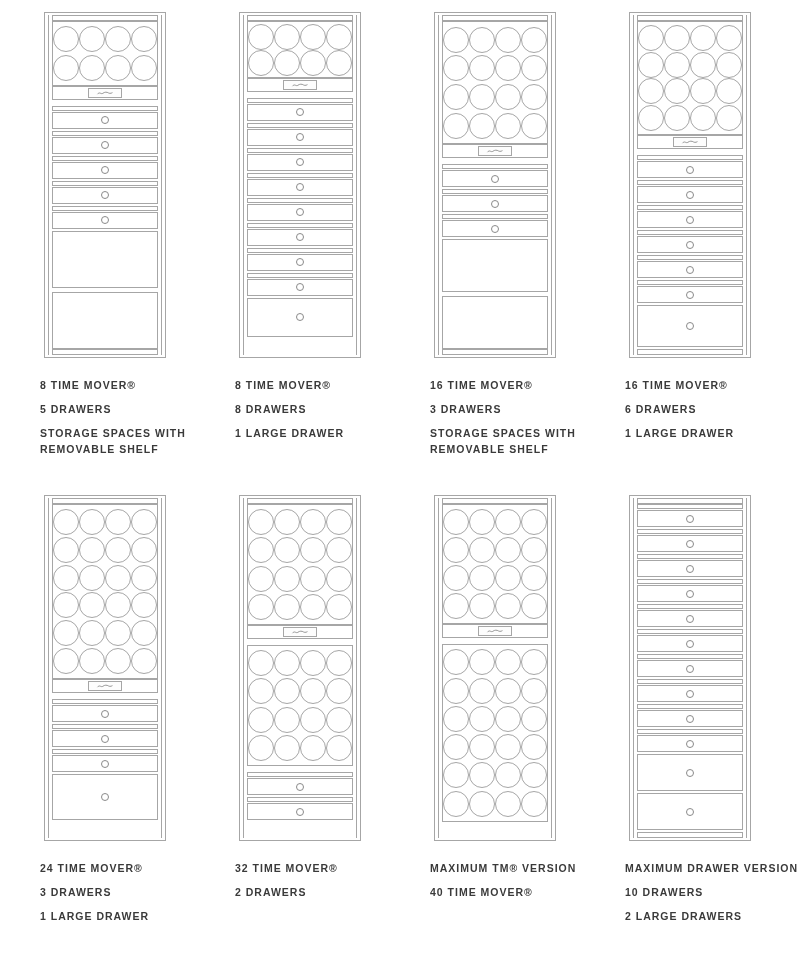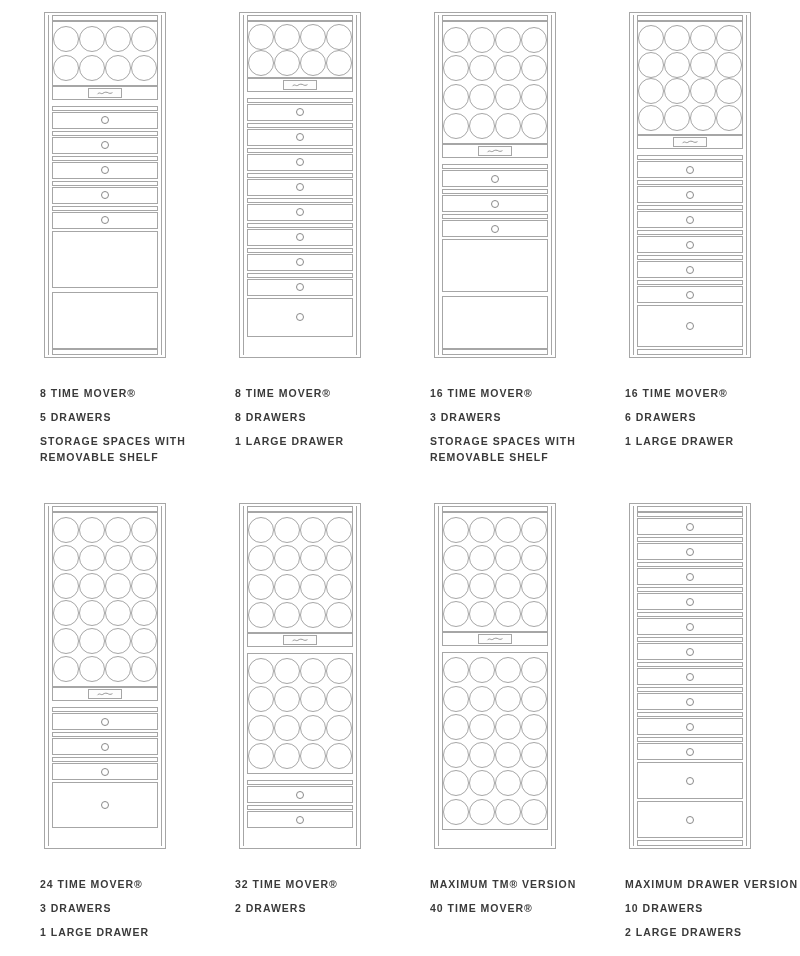--- a/index.html
+++ b/index.html
@@ -73,21 +73,21 @@
     display:flex;align-items:center;justify-content:center;
     margin-bottom:2px;
   }
   .knob{
     width:8px;height:8px;border:1.5px solid var(--knob);
     border-radius:50%;background:#fff;
   }
   .storage{flex:8 1 30px;border:1px solid var(--line);}
 
   .caption{
-    margin:28px 0 0 2px;height:117px;width:192px;
+    margin:20px 0 0 2px;height:117px;width:192px;
     color:var(--text);
   }
   .caption p{
     margin:0 0 9px;
     font-size:10.5px;font-weight:bold;
     letter-spacing:1px;line-height:1.45;
     white-space:pre-line;
     text-transform:uppercase;
   }
 </style>

